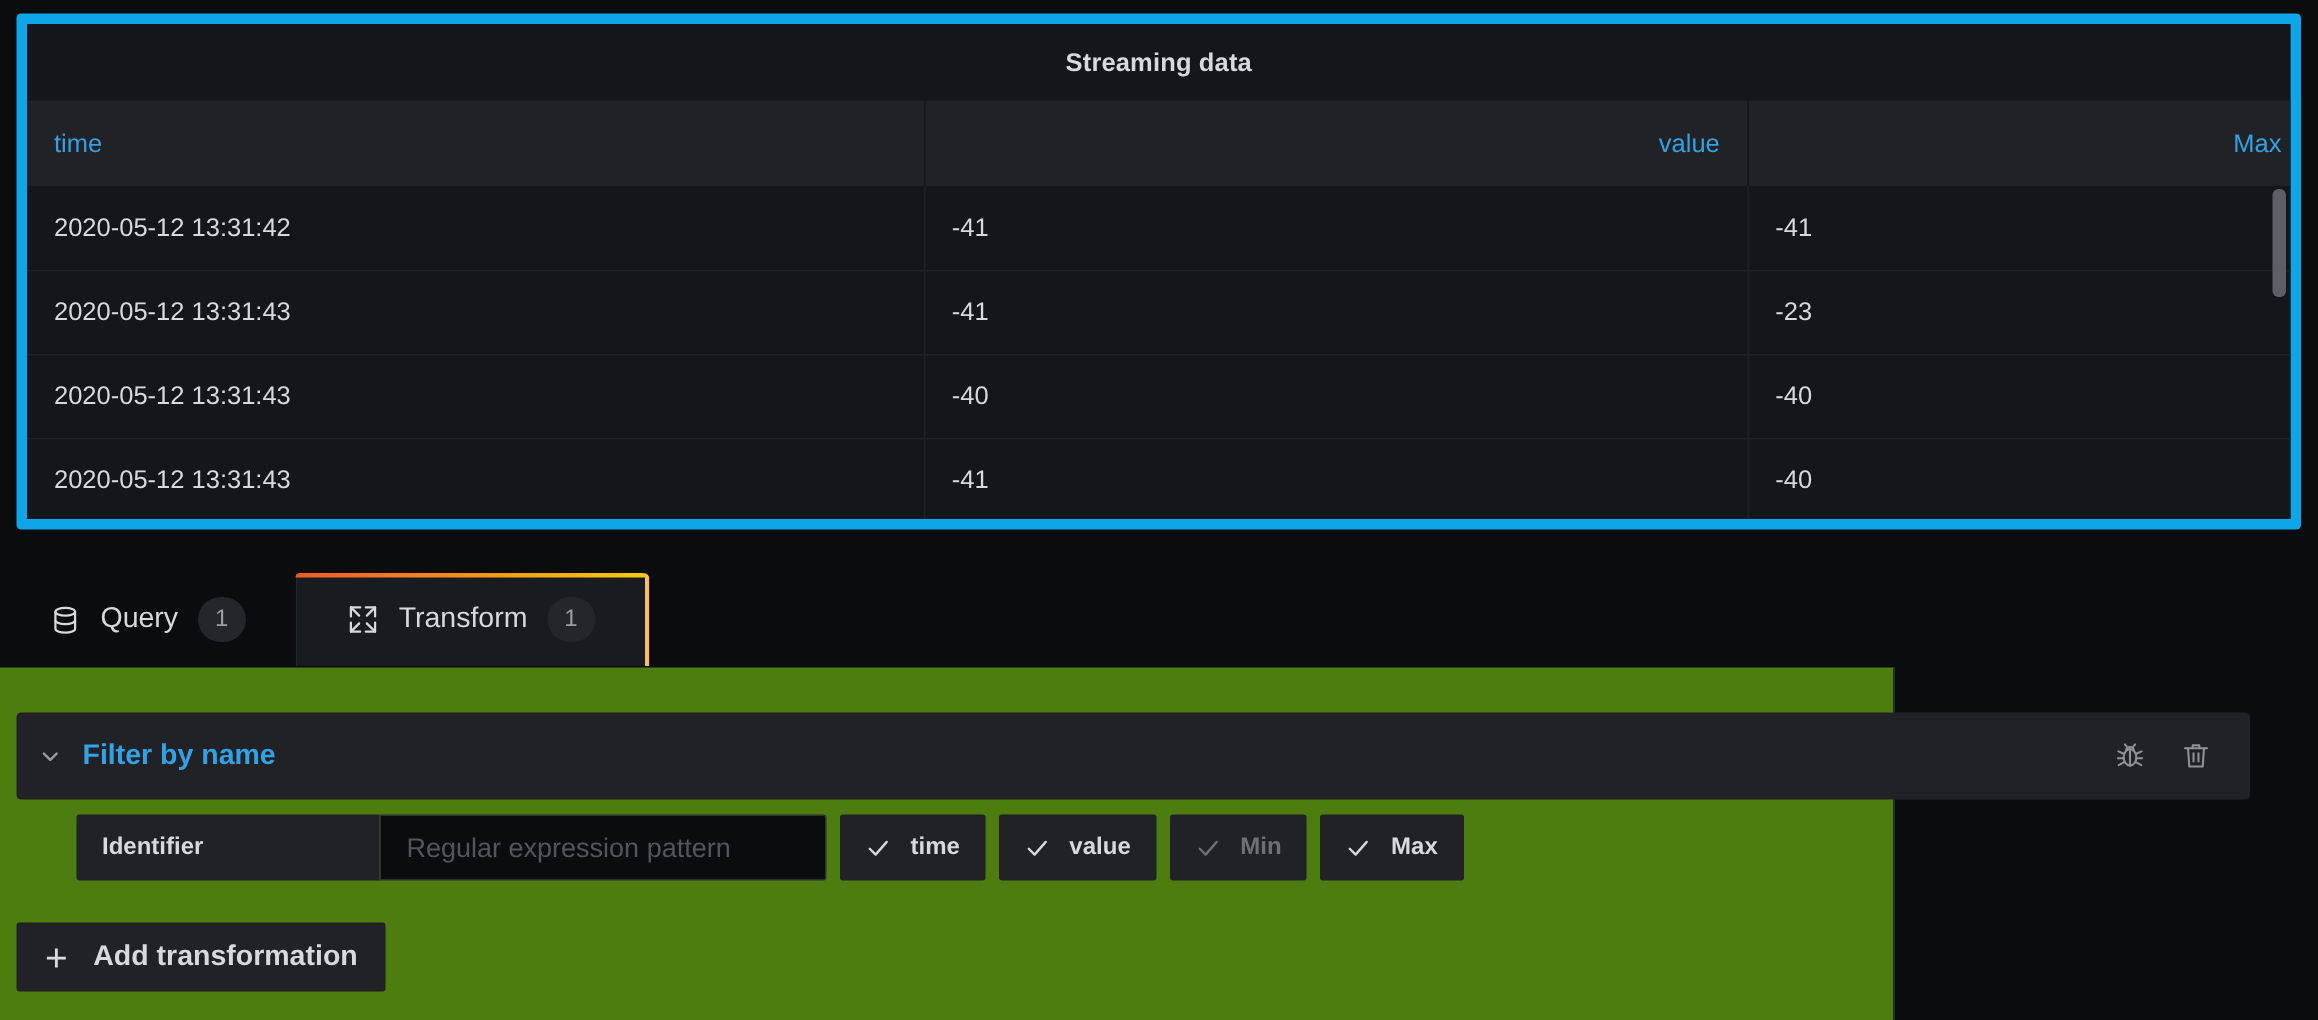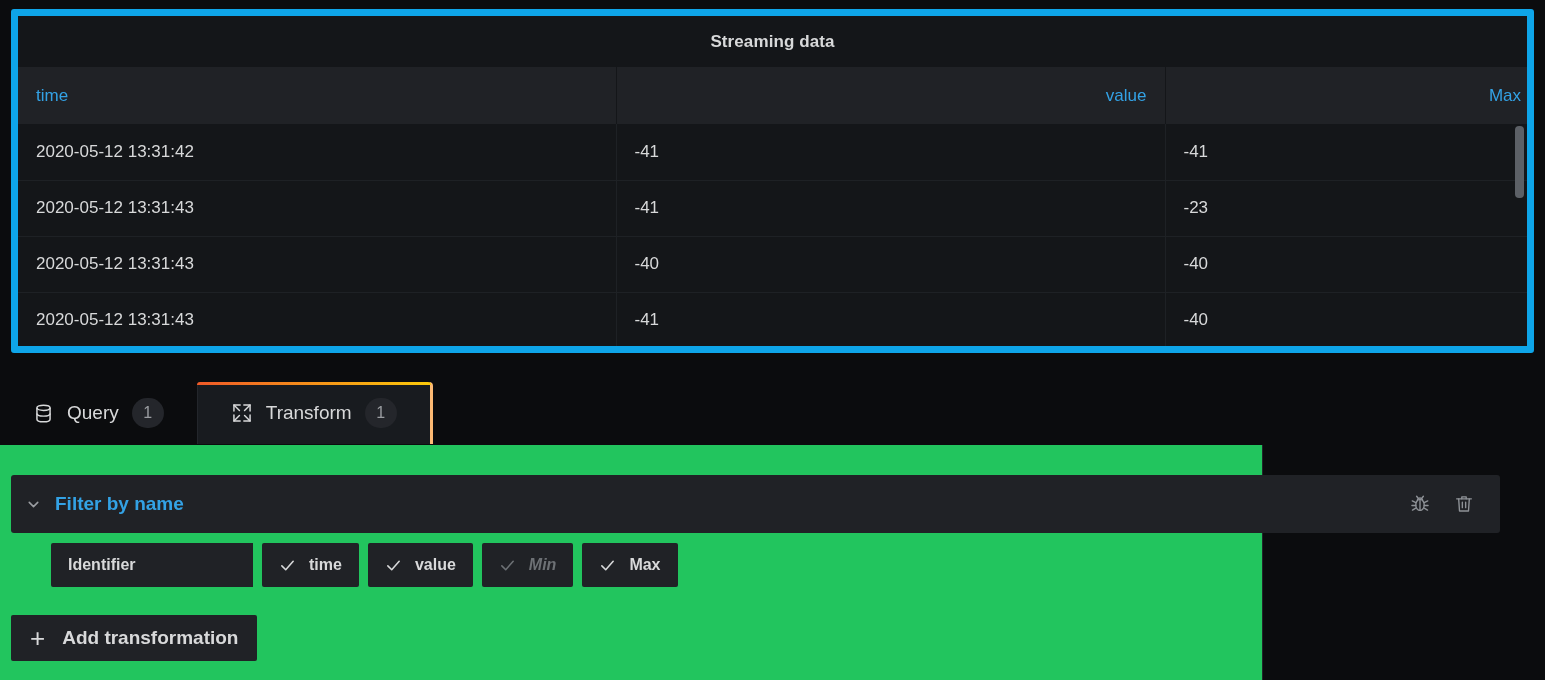--- a/index.html
+++ b/index.html
@@ -115,21 +115,21 @@
     border-radius: 15px;
     display: flex; align-items: center; justify-content: center;
     color: #9a9da1; font-size: 16px;
   }
 
   
   #transform-body {
     position: absolute;
     left: 0; top: 445px;
     width: 1263px; height: 235px;
-    background: #22c55e;
+    background: #4d7c0f;
     border-right: 1px solid #23262b;
   }
   #filter-card {
     position: absolute;
     left: 11px; top: 30px;
     width: 1489px; height: 58px;
     background: #202226;
     border-radius: 3px;
     display: flex; align-items: center;
   }
@@ -179,21 +179,21 @@
     height: 44px;
     margin-left: 9px;
     padding: 0 17px;
     background: #202226;
     border: none; border-radius: 2px;
     display: flex; align-items: center; gap: 13px;
     color: #d8d9da; font-size: 16px; font-weight: bold;
     cursor: pointer;
     font-family: "Liberation Sans", sans-serif;
   }
-  .fbtn.dim { color: #6d7175; font-style: italic; }
+  .fbtn.dim { color: #6d7175; }
   .fbtn .chk { display: flex; align-items: center; color: #d8d9da; }
   .fbtn.dim .chk { color: #6d7175; }
 
   #add-transformation {
     position: absolute;
     left: 11px; top: 170px;
     height: 46px;
     padding: 0 19px;
     background: #202226;
     border: none; border-radius: 2px;
@@ -315,20 +315,21 @@
           <path d="M9.6 6.4V4.2h4.8v2.2"></path>
           <path d="M6.2 6.4l.9 13.2h9.8l.9-13.2"></path>
           <path d="M10.2 10v6M13.8 10v6"></path>
         </svg>
       </span>
     </div>
   </div>
 
   <div id="filter-controls">
     <div id="identifier-label">Identifier</div>
+    <input id="regex-input" type="text" placeholder="Regular expression pattern" style="">
 
     <button class="fbtn">
       <span class="chk">
         <svg width="17" height="17" viewBox="0 0 24 24" fill="none" stroke="currentColor" stroke-width="2.2" stroke-linecap="round" stroke-linejoin="round">
             <polyline points="4 12.5 9.5 18 20 6"></polyline>
           </svg>
       </span>
       <span>time</span>
     </button>
 

